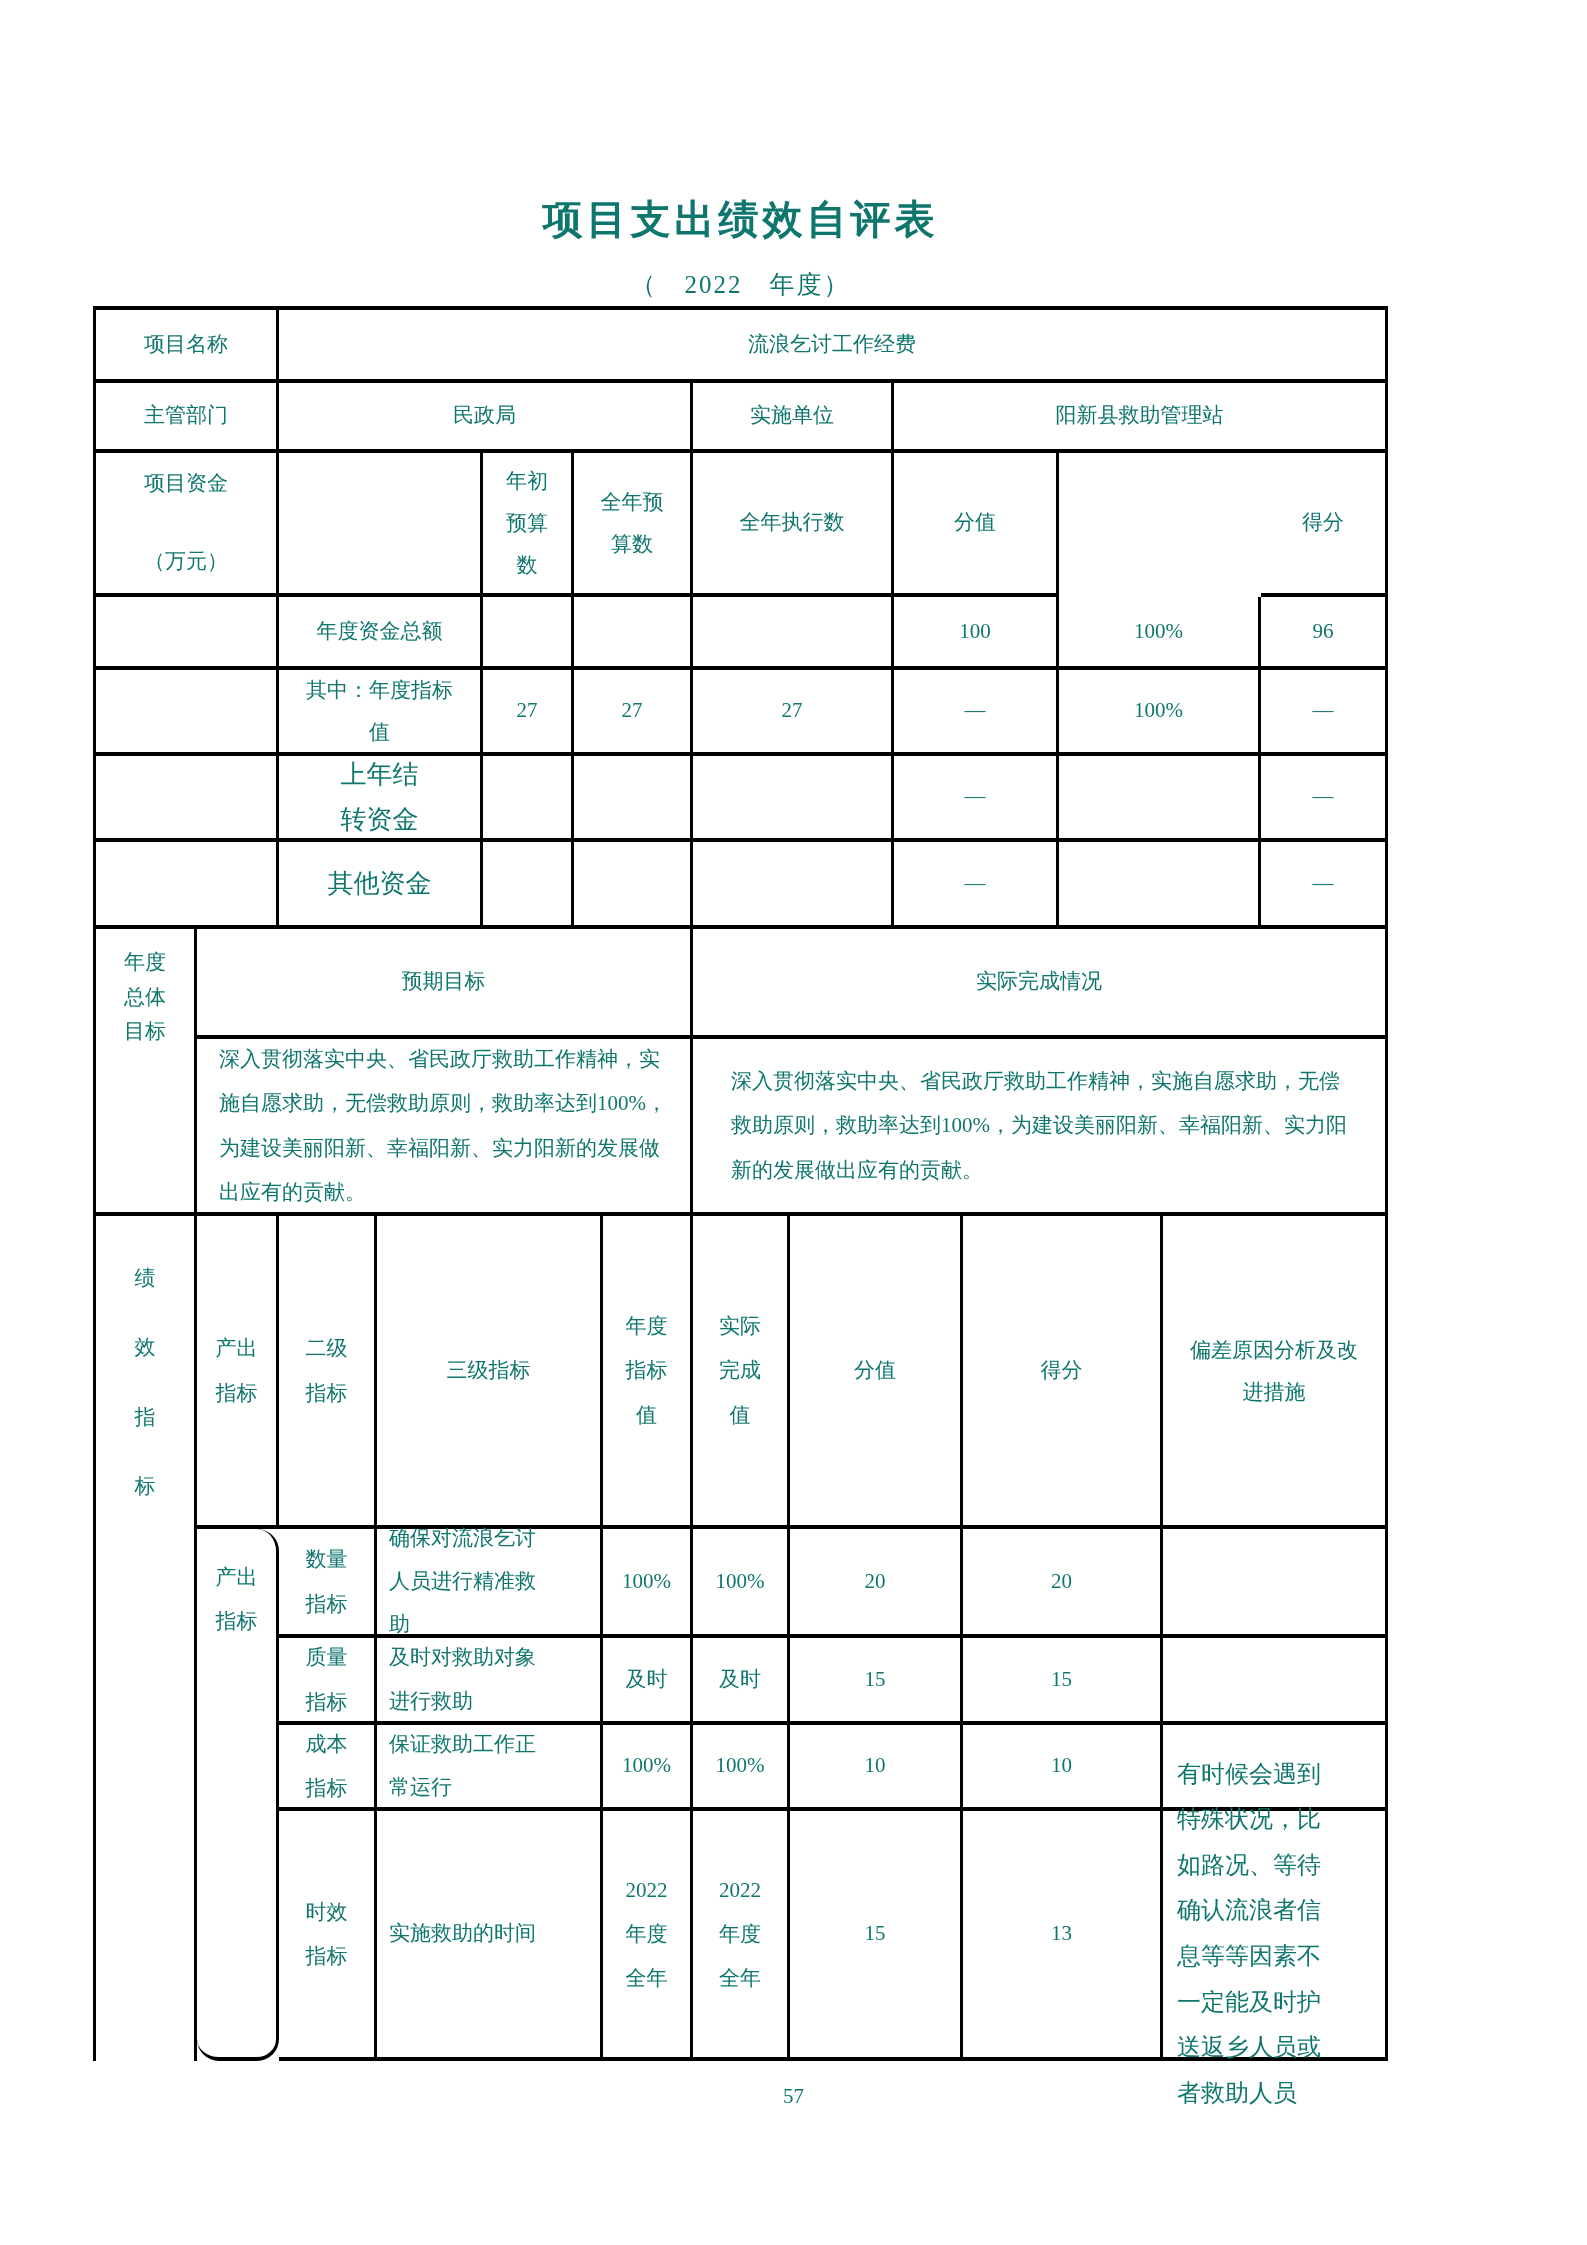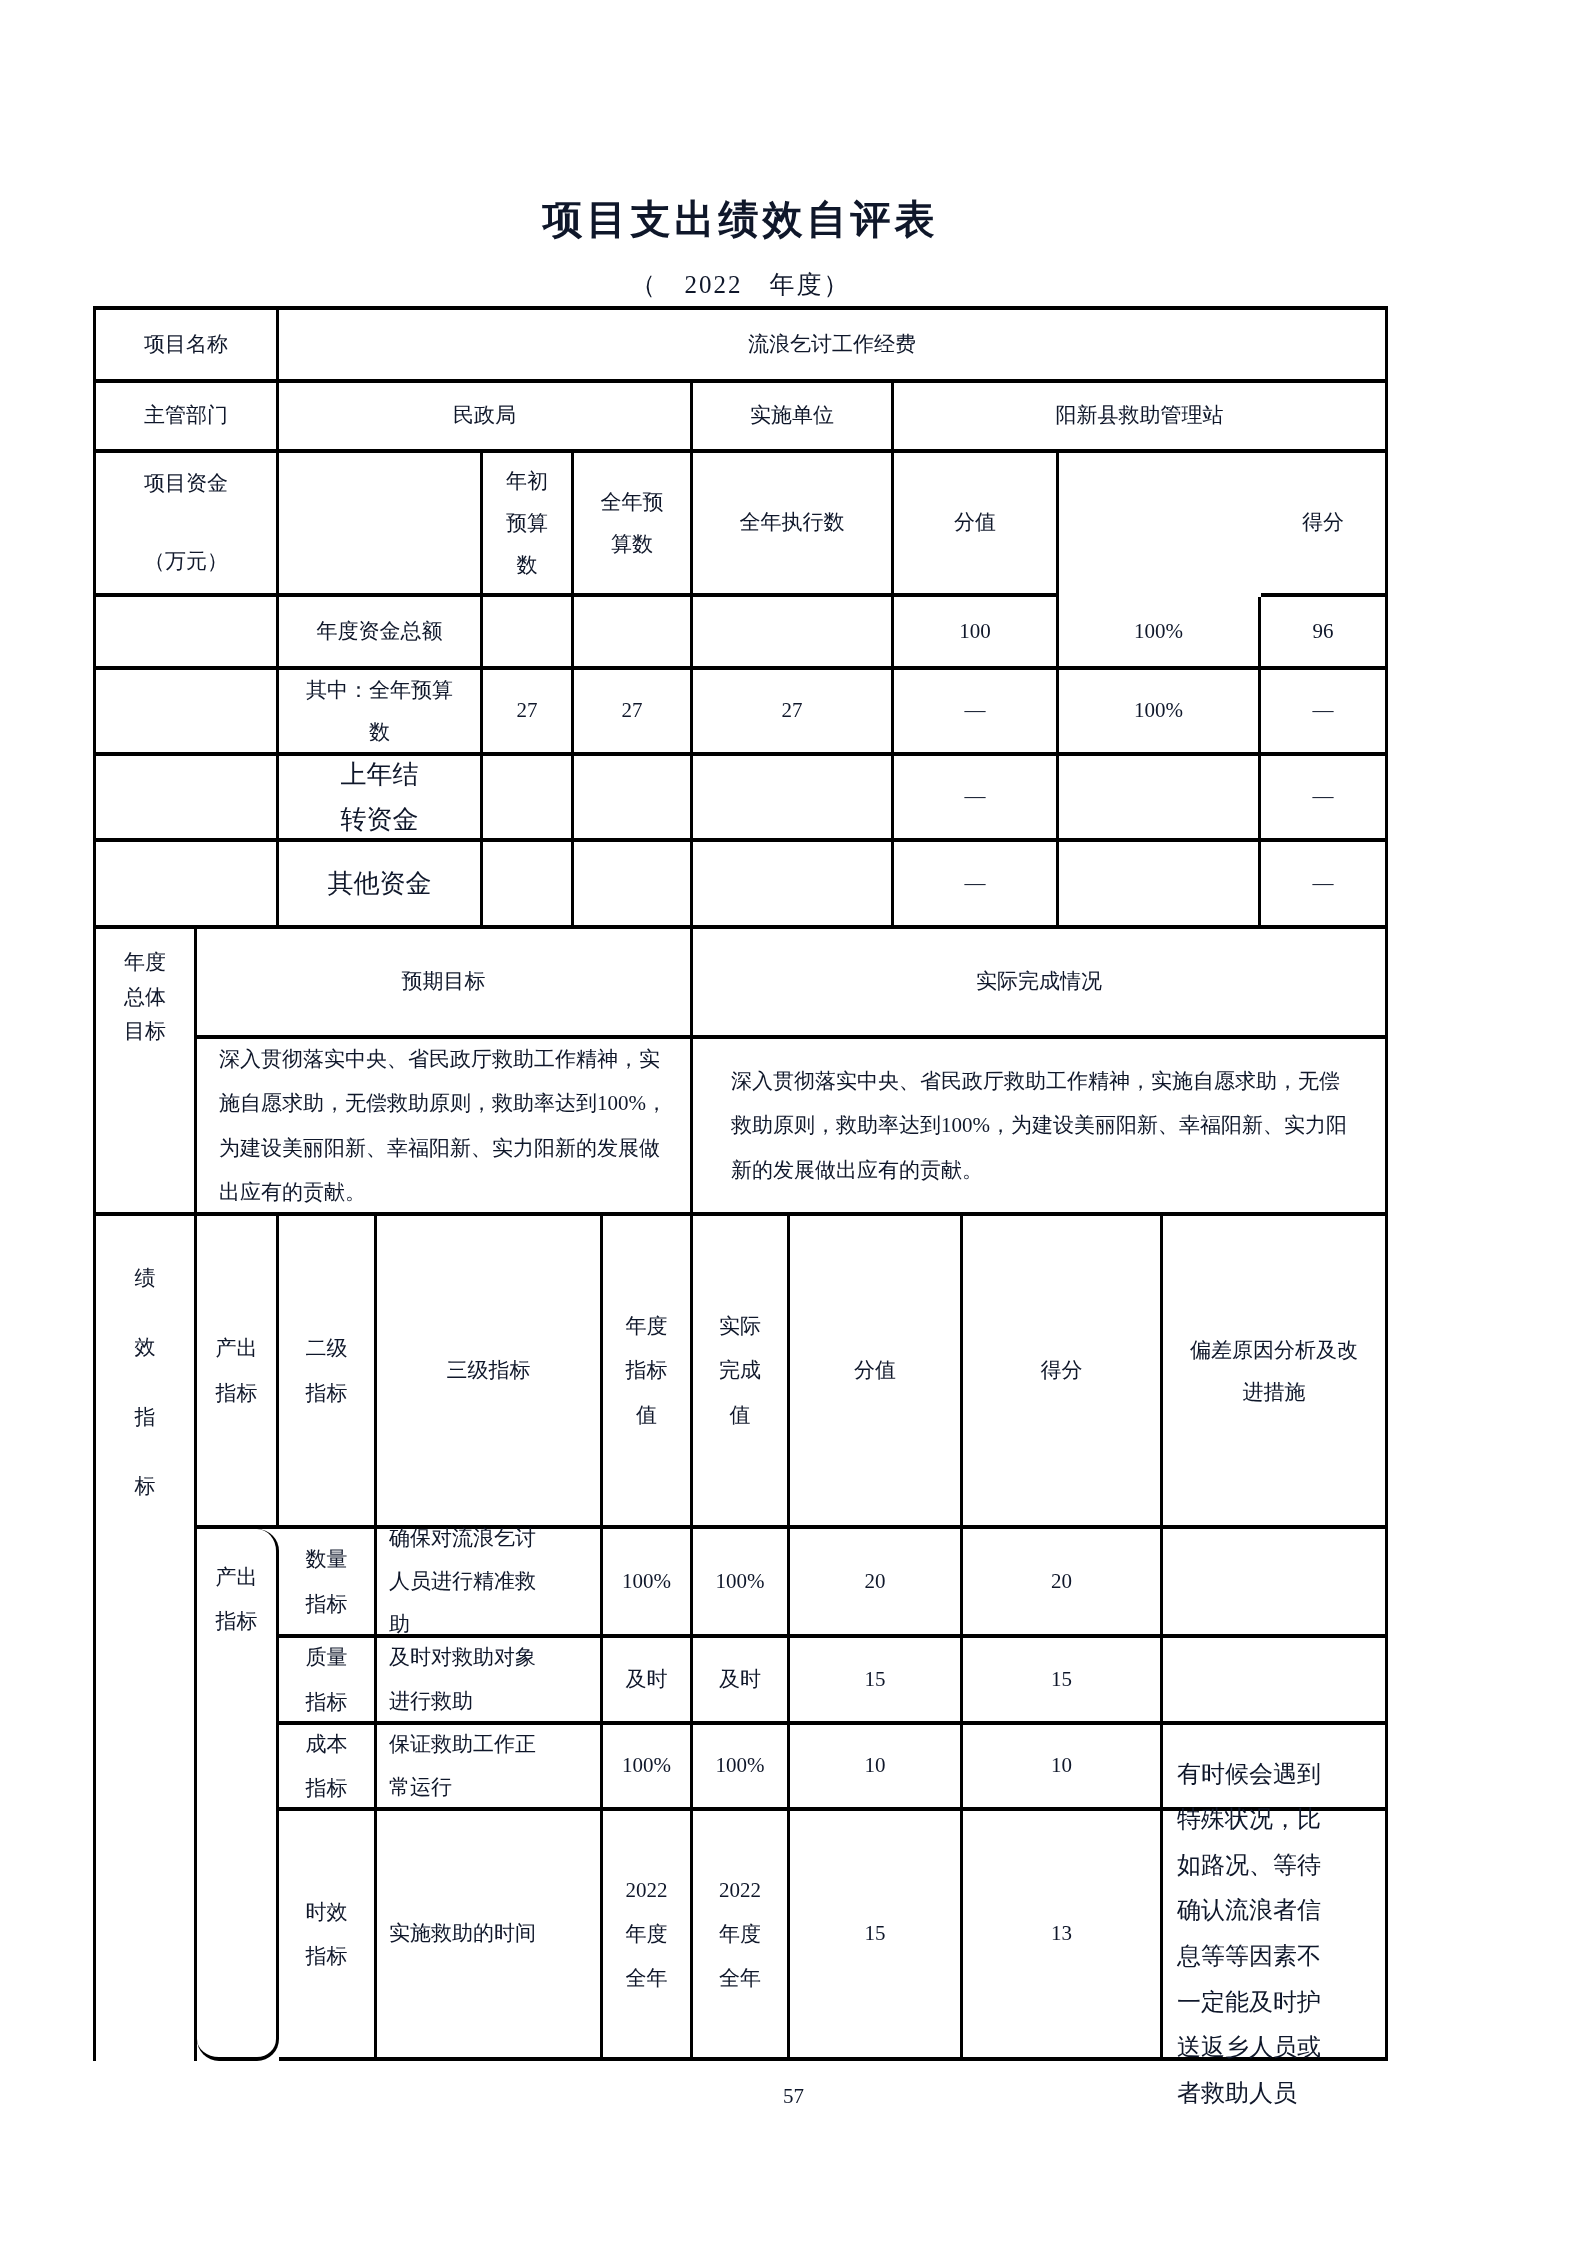--- a/index.html
+++ b/index.html
@@ -1,18 +1,18 @@
 <!DOCTYPE html>
 <html><head>
 <meta charset="utf-8">
 <style>
   html,body { margin:0; padding:0; background:#ffffff; }
   .page {
     position:relative; width:1499px; height:2245px; background:#ffffff;
-    font-family:"Liberation Serif","DejaVu Serif",serif; color:#0f172a;
+    font-family:"Liberation Serif","DejaVu Serif",serif; color:#0f766e;
     overflow:hidden;
   }
   .title {
     position:absolute; left:93px; top:192px; width:1295px;
     text-align:center; font-size:40px; font-weight:700; letter-spacing:4px;
   }
   .subtitle {
     position:absolute; left:93px; top:268px; width:1295px;
     text-align:center; font-size:25px; letter-spacing:2px;
   }
@@ -77,21 +77,21 @@
     <div class="c" style="grid-area:4/1/5/3"></div>
     <div class="c" style="grid-area:4/3/5/5">年度资金总额</div>
     <div class="c" style="grid-area:4/5/5/6"></div>
     <div class="c" style="grid-area:4/6/5/8"></div>
     <div class="c" style="grid-area:4/8/5/10"></div>
     <div class="c" style="grid-area:4/10/5/12">100</div>
     <div class="c" style="grid-area:4/12/5/14">100%</div>
     <div class="c" style="grid-area:4/14/5/15">96</div>
 
     <div class="c" style="grid-area:5/1/6/3"></div>
-    <div class="c" style="grid-area:5/3/6/5;padding:2px 24px;line-height:2.0">其中：全年预算数</div>
+    <div class="c" style="grid-area:5/3/6/5;padding:2px 24px;line-height:2.0">其中：年度指标值</div>
     <div class="c" style="grid-area:5/5/6/6">27</div>
     <div class="c" style="grid-area:5/6/6/8">27</div>
     <div class="c" style="grid-area:5/8/6/10">27</div>
     <div class="c" style="grid-area:5/10/6/12">—</div>
     <div class="c" style="grid-area:5/12/6/14">100%</div>
     <div class="c" style="grid-area:5/14/6/15">—</div>
 
     <div class="c" style="grid-area:6/1/7/3"></div>
     <div class="c big" style="grid-area:6/3/7/5;padding:2px 55px;line-height:1.75">上年结转资金</div>
     <div class="c" style="grid-area:6/5/7/6"></div>

